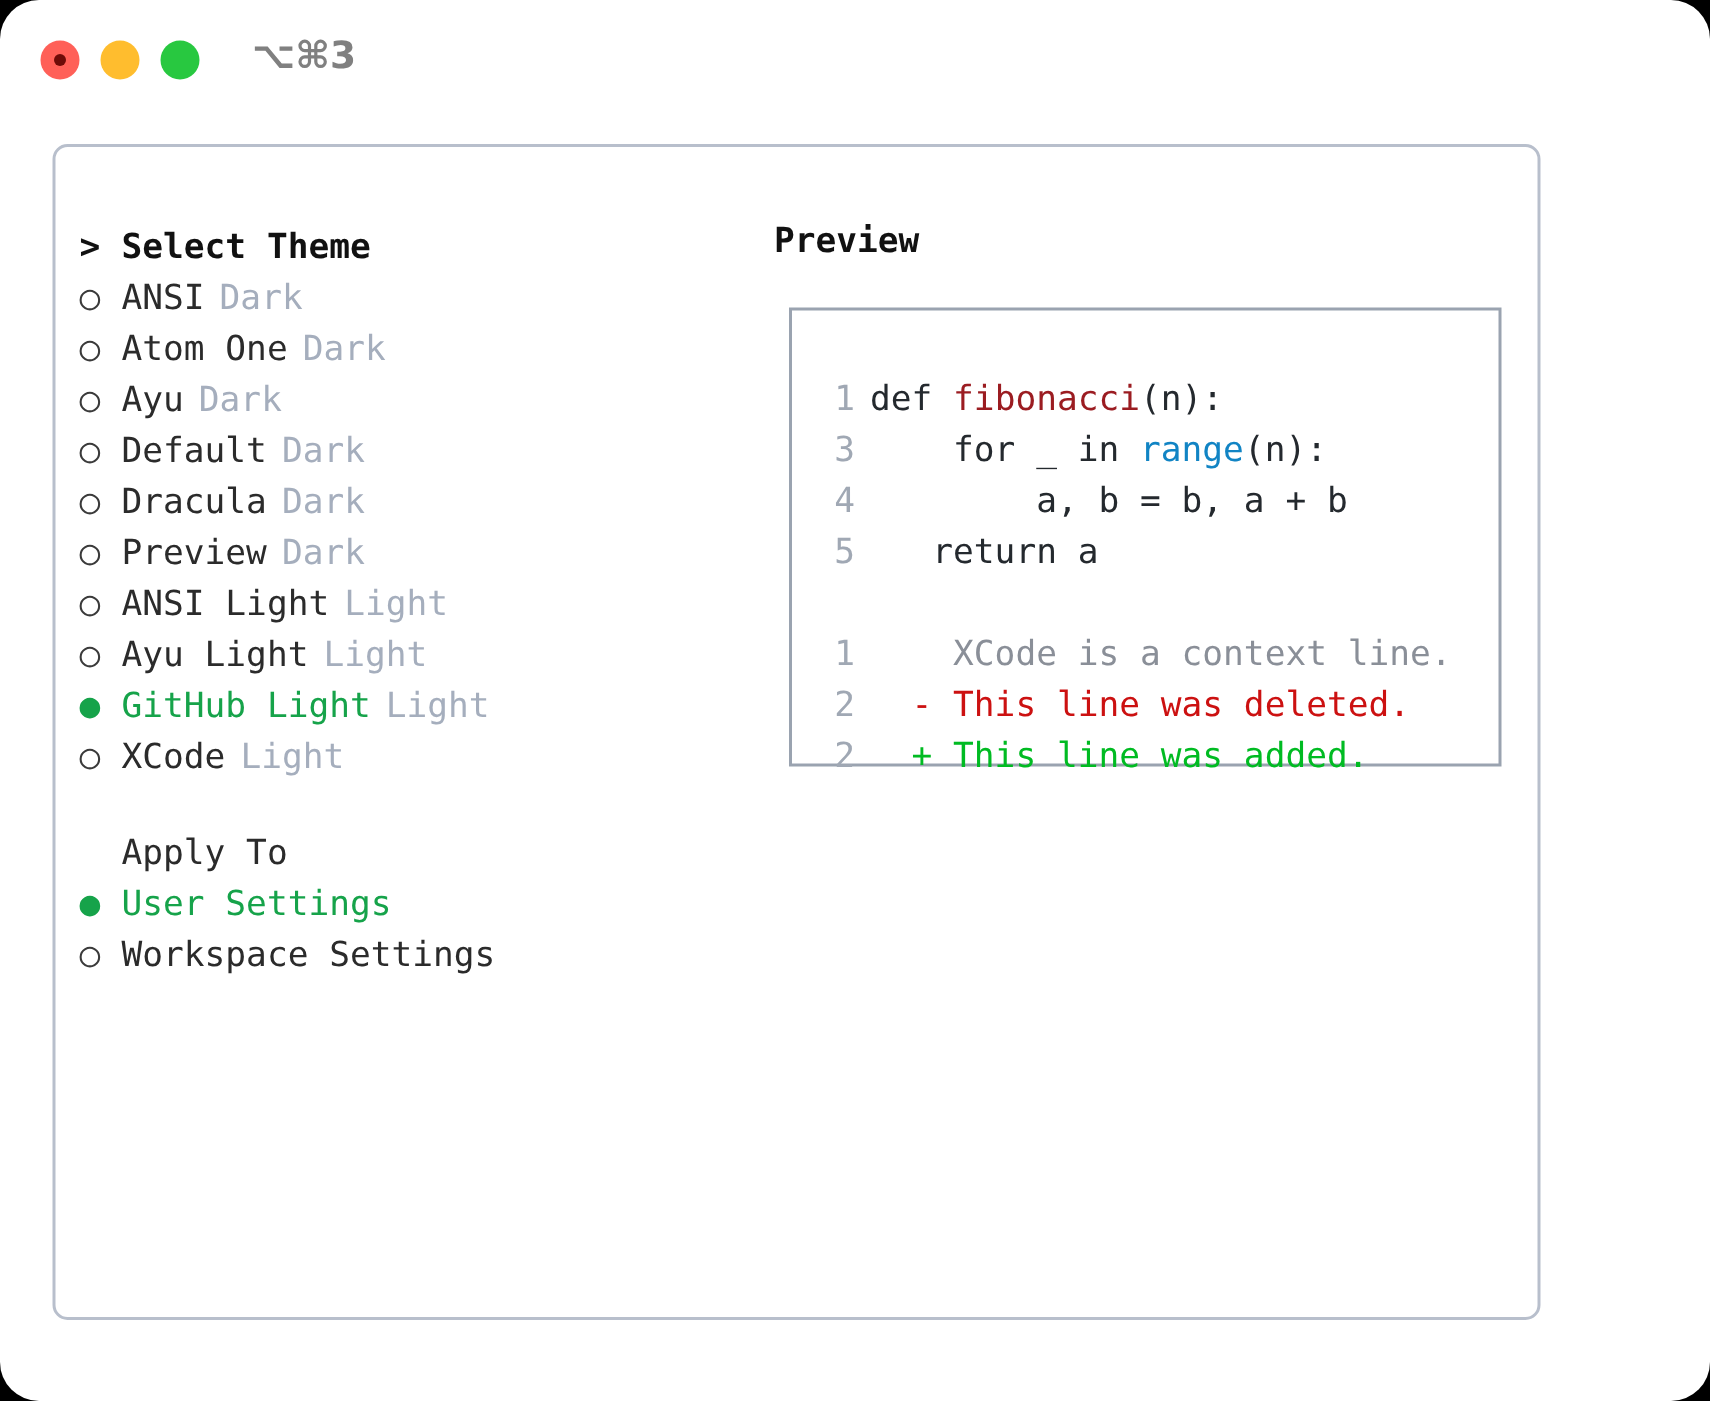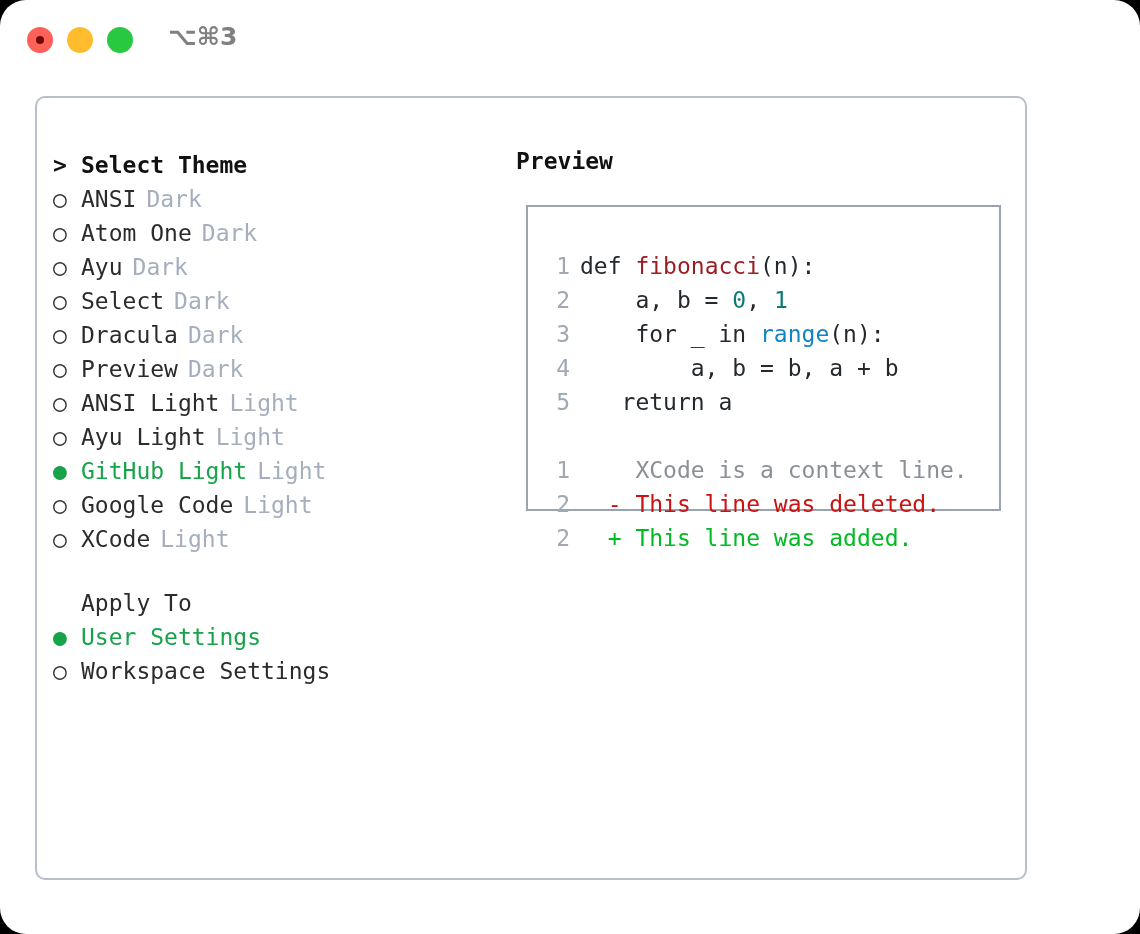--- a/index.html
+++ b/index.html
@@ -179,47 +179,45 @@
     <div id="left-col">
 
       <div class="row">
         <span class="marker caret">&gt;</span><span class="label head">Select Theme</span>
       </div>
 
       <div id="theme-list">
           <div class="row"><span class="marker radio">○</span><span class="label">ANSI</span><span class="variant">Dark</span></div>
           <div class="row"><span class="marker radio">○</span><span class="label">Atom One</span><span class="variant">Dark</span></div>
           <div class="row"><span class="marker radio">○</span><span class="label">Ayu</span><span class="variant">Dark</span></div>
-          <div class="row"><span class="marker radio">○</span><span class="label">Select</span><span class="variant">Dark</span></div>
+          <div class="row"><span class="marker radio">○</span><span class="label">Default</span><span class="variant">Dark</span></div>
           <div class="row"><span class="marker radio">○</span><span class="label">Dracula</span><span class="variant">Dark</span></div>
           <div class="row"><span class="marker radio">○</span><span class="label">Preview</span><span class="variant">Dark</span></div>
           <div class="row"><span class="marker radio">○</span><span class="label">ANSI Light</span><span class="variant">Light</span></div>
           <div class="row"><span class="marker radio">○</span><span class="label">Ayu Light</span><span class="variant">Light</span></div>
           <div class="row"><span class="marker radio-on">●</span><span class="label sel">GitHub Light</span><span class="variant">Light</span></div>
-          <div class="row"><span class="marker radio">○</span><span class="label">Google Code</span><span class="variant">Light</span></div>
           <div class="row"><span class="marker radio">○</span><span class="label">XCode</span><span class="variant">Light</span></div>
         </div>
 
       <div class="row" id="apply-head">
         <span class="marker empty">&nbsp;</span><span class="label">Apply To</span>
       </div>
 
       <div id="apply-list">
           <div class="row"><span class="marker radio-on">●</span><span class="label sel">User Settings</span></div>
           <div class="row"><span class="marker radio">○</span><span class="label">Workspace Settings</span></div>
         </div>
 
     </div>
 
     <div id="preview-title">Preview</div>
 
     <div id="preview-box">
       <div id="code">
           <div class="cline"><span class="ln">1</span><span class="tok-plain">def </span><span class="tok-fn">fibonacci</span><span class="tok-plain">(n):</span></div>
-          <div class="cline"><span class="ln">2</span><span class="tok-plain">    a, b = </span><span class="tok-num">0</span><span class="tok-plain">, </span><span class="tok-num">1</span></div>
           <div class="cline"><span class="ln">3</span><span class="tok-plain">    for _ in </span><span class="tok-call">range</span><span class="tok-plain">(n):</span></div>
           <div class="cline"><span class="ln">4</span><span class="tok-plain">        a, b = b, a + b</span></div>
           <div class="cline"><span class="ln">5</span><span class="tok-plain">   return a</span></div>
           <div class="spacer"></div>
           <div class="cline"><span class="ln">1</span><span class="tok-ctx">    XCode is a context line.</span></div>
           <div class="cline"><span class="ln">2</span><span class="tok-del">  - This line was deleted.</span></div>
           <div class="cline"><span class="ln">2</span><span class="tok-add">  + This line was added.</span></div>
         </div>
     </div>
 

